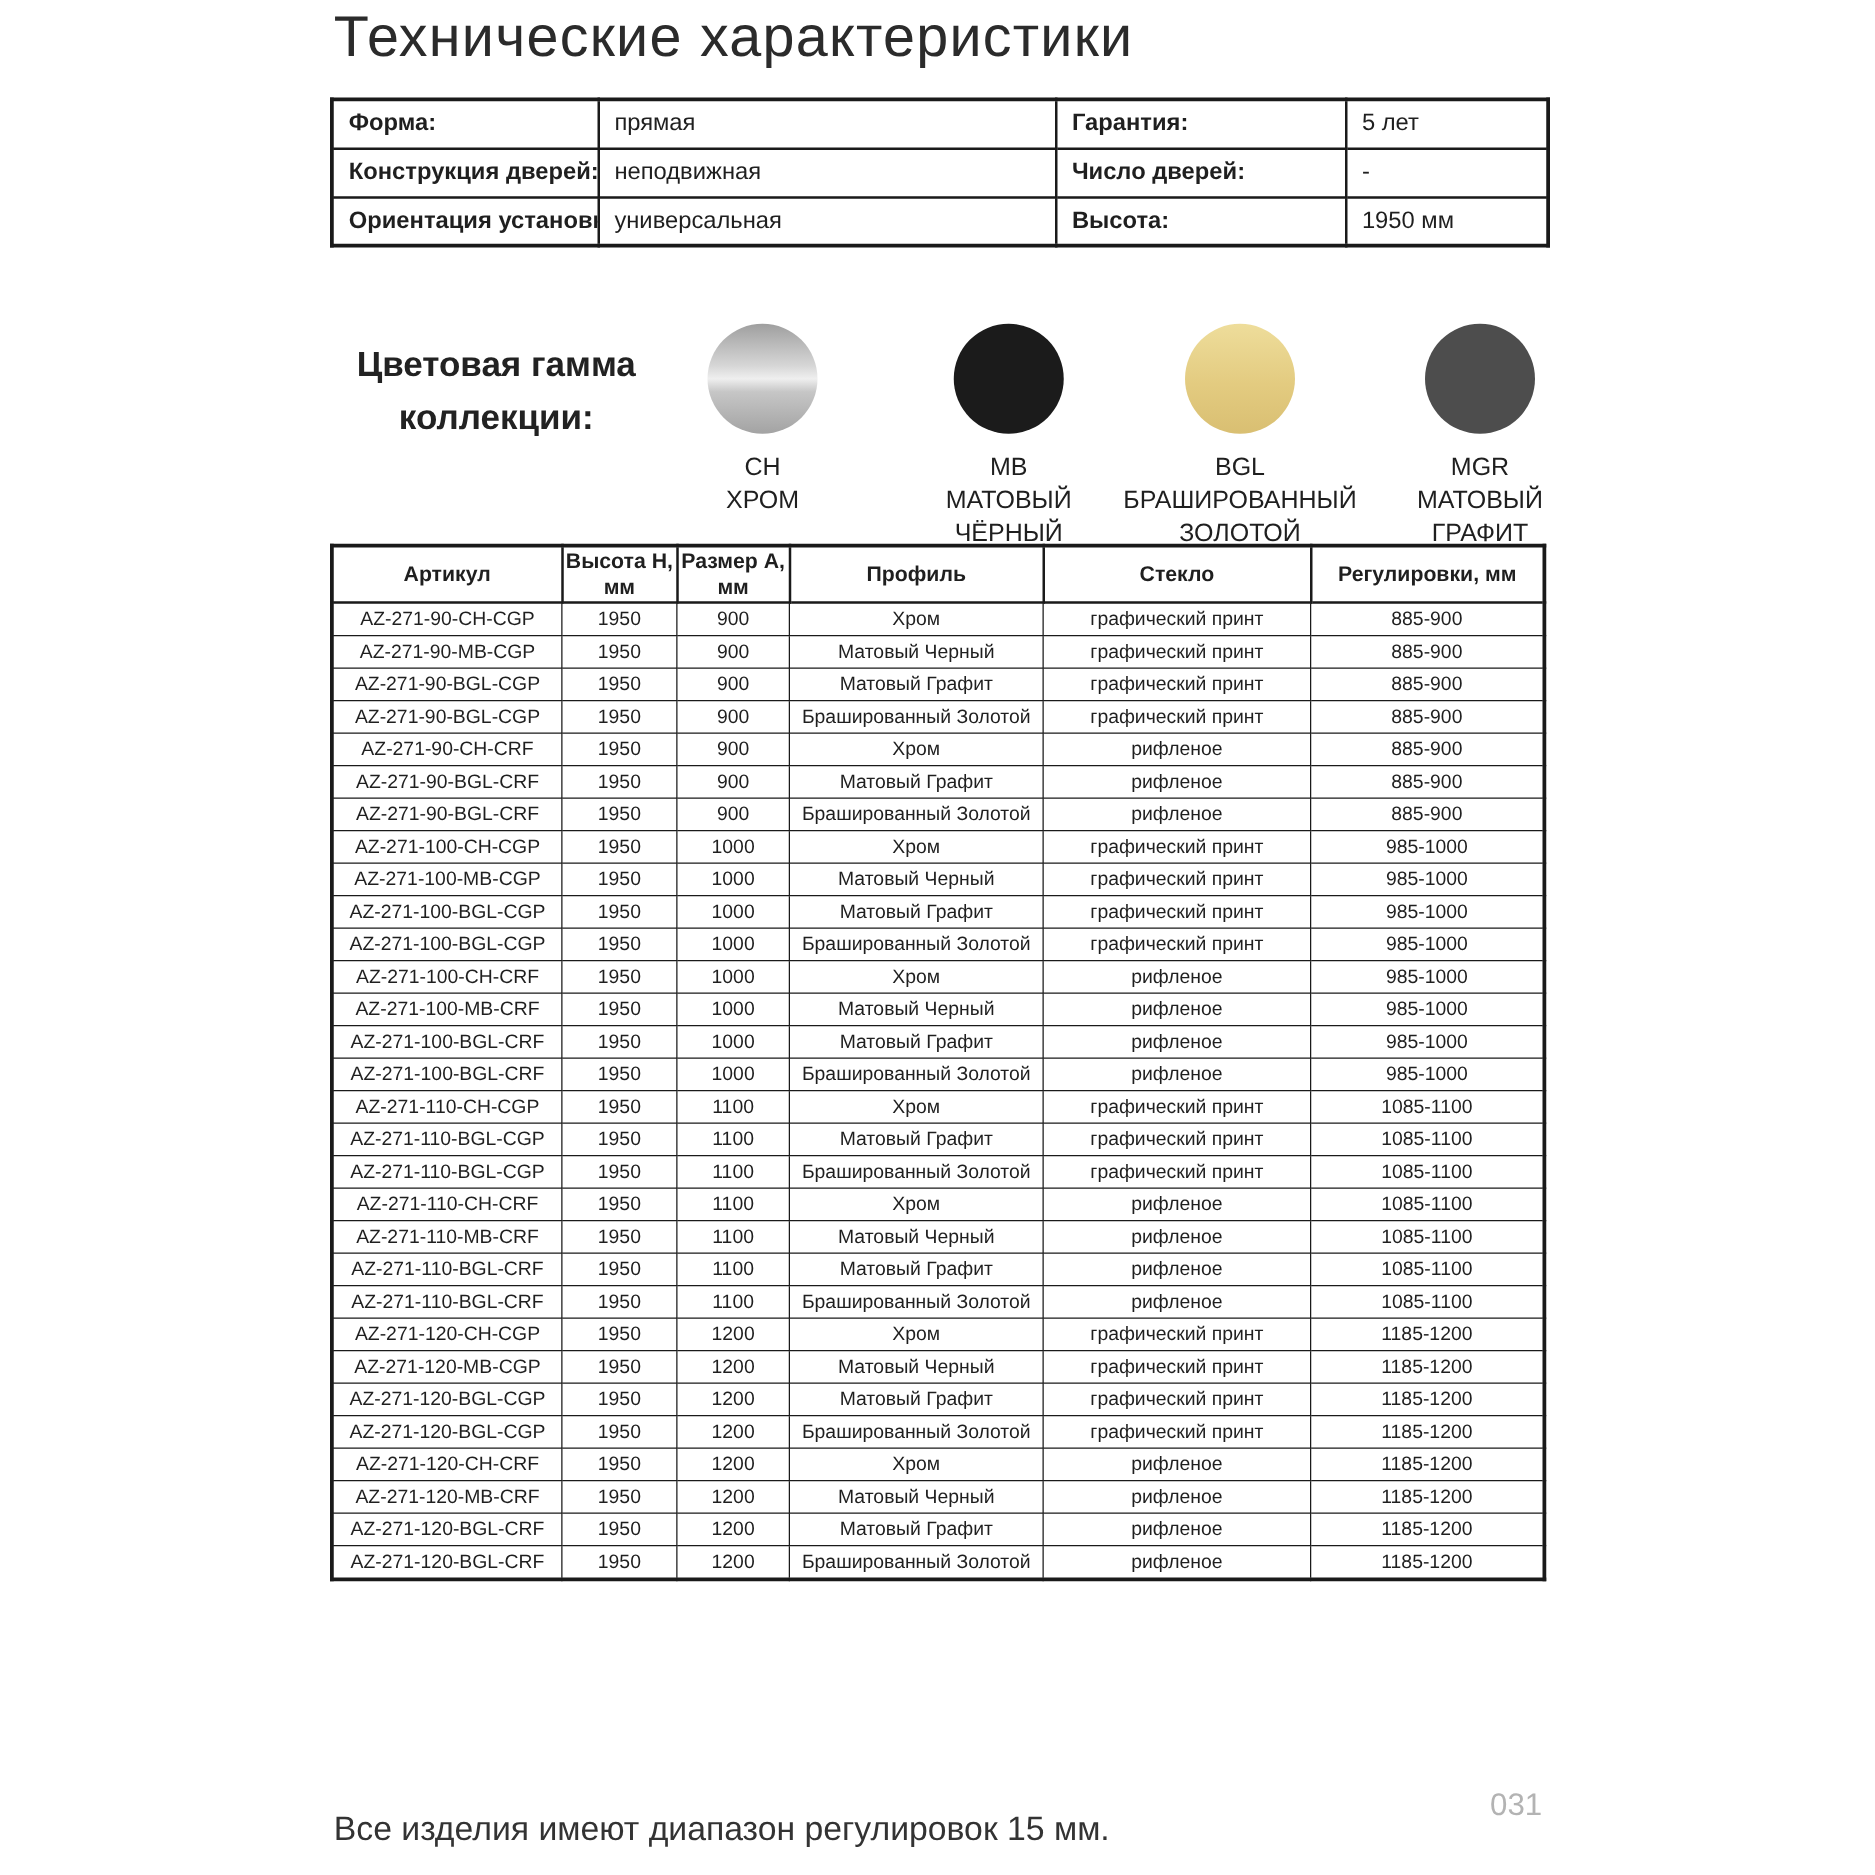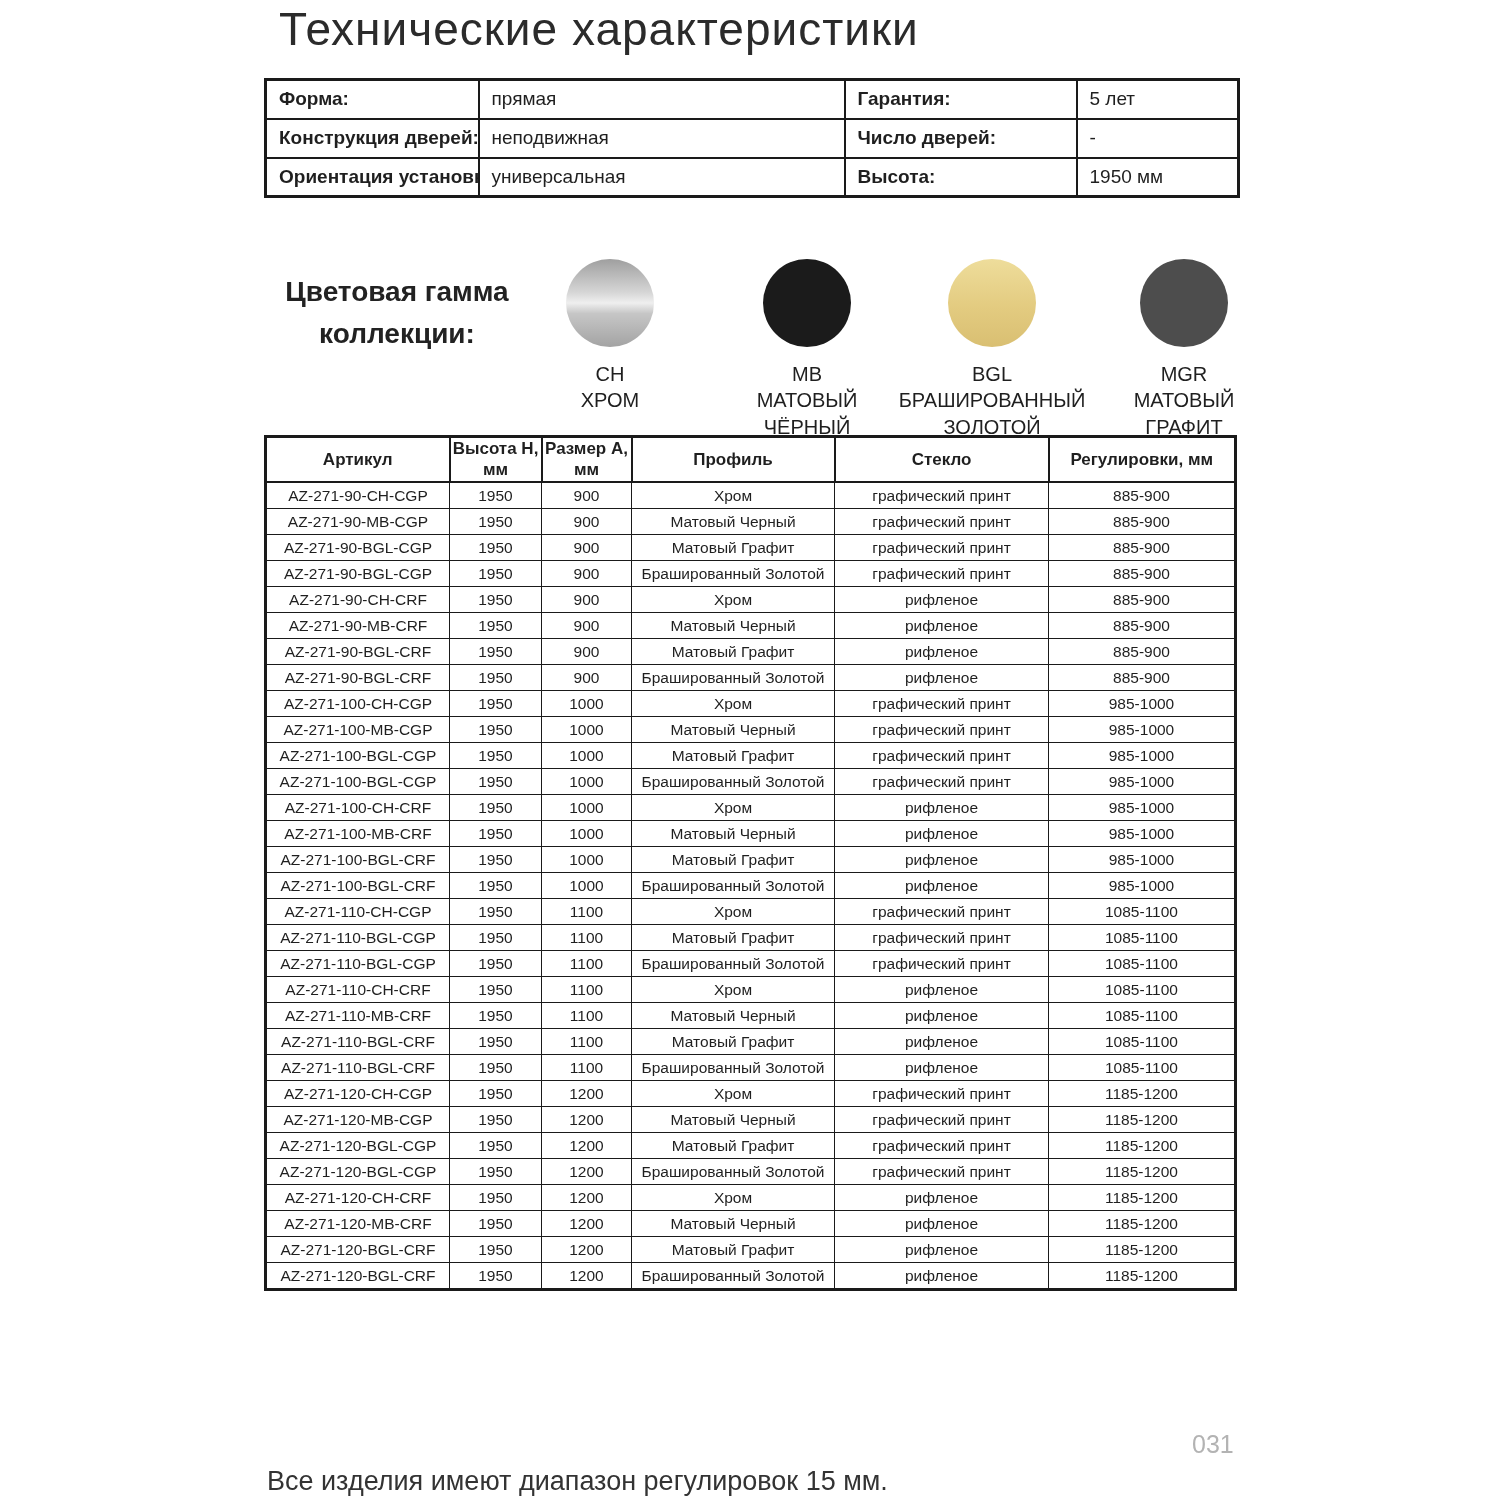--- a/index.html
+++ b/index.html
@@ -6,21 +6,21 @@
   html, body { background:#ffffff; }
   body {
     width:1500px; height:1500px;
     font-family:"Liberation Sans", sans-serif;
     color:var(--text, #1f1f1f);
   }
   .page { position:relative; width:1500px; height:1500px; overflow:hidden; background:#fff; }
 
   .title {
     position:absolute; left:267px; top:2px;
-    font-size:46px; font-weight:500; letter-spacing:1px; color:#2b2b2b;margin-left:12px;
+    font-size:46px; font-weight:500; letter-spacing:1px; color:#2b2b2b;
   }
 
   table { border-collapse:collapse; table-layout:fixed; }
 
   
   .specs { position:absolute; left:264px; top:78px; width:973px; border:3px solid var(--border,#1a1a1a); }
   .specs td {
     border:2px solid var(--border,#1a1a1a);
     height:39px; font-size:19px; padding:0 12px; vertical-align:middle;
     white-space:nowrap; overflow:hidden;
@@ -47,21 +47,21 @@
     font-size:17px; font-weight:700; height:42px; vertical-align:middle;
     text-align:center; white-space:pre-line; line-height:1.25; padding:0;
   }
   .main td {
     border:1.5px solid var(--border,#1a1a1a);
     font-size:15.5px; height:25px; line-height:25px;
     text-align:center; vertical-align:middle; padding:0 2px;
     white-space:nowrap; overflow:hidden;
   }
 
-  .footer-note { position:absolute; left:267px; top:1448px; font-size:27px; color:#333333;margin-top:18px; }
+  .footer-note { position:absolute; left:267px; top:1448px; font-size:27px; color:#333333; }
   .page-number { position:absolute; left:1192px; top:1430px; font-size:25px; color:var(--pagenum,#b3b3b3); }
 </style>
 </head>
 <body>
 
 <div class="page">
 
   <div class="title">Технические характеристики</div>
 
   <table class="specs">
@@ -178,28 +178,20 @@
         </tr>
         <tr>
           <td>AZ-271-90-CH-CRF</td>
           <td>1950</td>
           <td>900</td>
           <td>Хром</td>
           <td>рифленое</td>
           <td>885-900</td>
         </tr>
         <tr>
-          <td>AZ-271-90-MB-CRF</td>
-          <td>1950</td>
-          <td>900</td>
-          <td>Матовый Черный</td>
-          <td>рифленое</td>
-          <td>885-900</td>
-        </tr>
-        <tr>
           <td>AZ-271-90-BGL-CRF</td>
           <td>1950</td>
           <td>900</td>
           <td>Матовый Графит</td>
           <td>рифленое</td>
           <td>885-900</td>
         </tr>
         <tr>
           <td>AZ-271-90-BGL-CRF</td>
           <td>1950</td>

